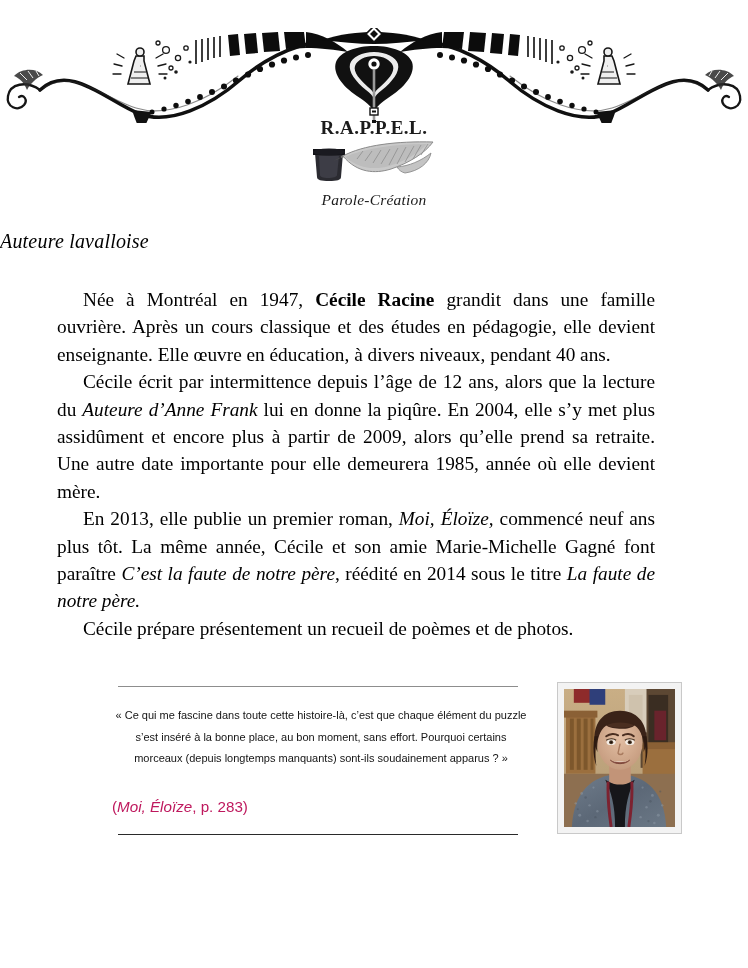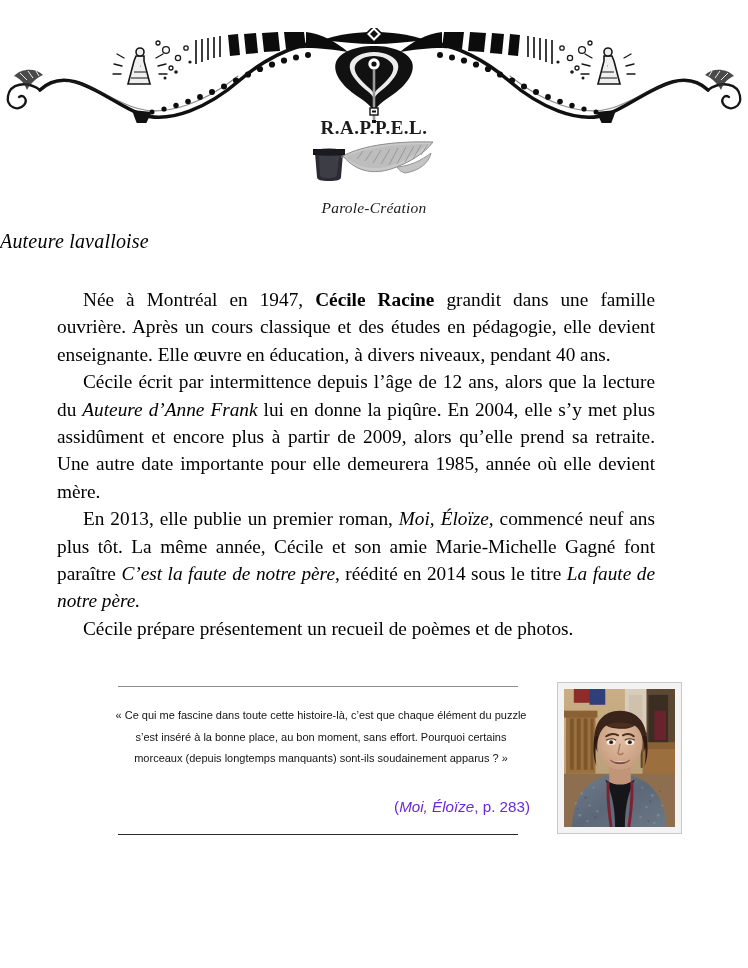--- a/index.html
+++ b/index.html
@@ -41,21 +41,21 @@
   }
   #quill-art {
     display: block;
     margin: 1px auto 0 auto;
   }
   #parole-creation {
     font-family: "Liberation Serif", "DejaVu Serif", serif;
     font-style: italic;
     font-size: 15.5px;
     color: #1b1b1b;
-    margin-top: 16px;
+    margin-top: 8px;
     letter-spacing: 0.2px;
   }
 
   
   #article-title {
     position: absolute;
     left: 0;
     top: 230px;
     width: 748px;
     text-align: left;
@@ -120,22 +120,21 @@
     color: #141414;
   }
   #quote-attribution {
     position: absolute;
     left: 112px;
     top: 113px;
     width: 418px;
     font-family: "Liberation Sans", "DejaVu Sans", sans-serif;
     font-size: 15.2px;
     line-height: 21.5px;
-    text-align: right;
-    color: #6d28d9;
+    color: #be185d;
   }
   #quote-attribution .i { font-style: italic; }
 
   
   #author-photo-frame {
     position: absolute;
     left: 557px;
     top: 682px;
     width: 125px;
     height: 152px;

